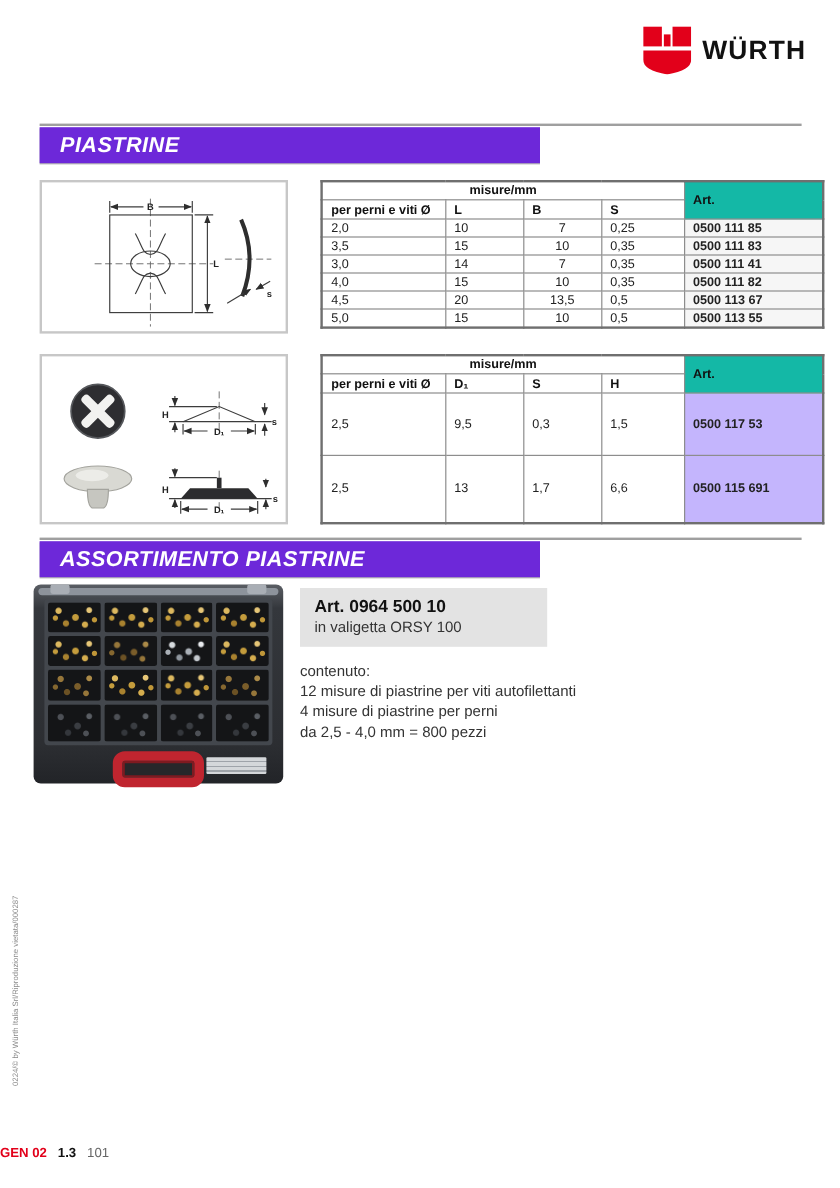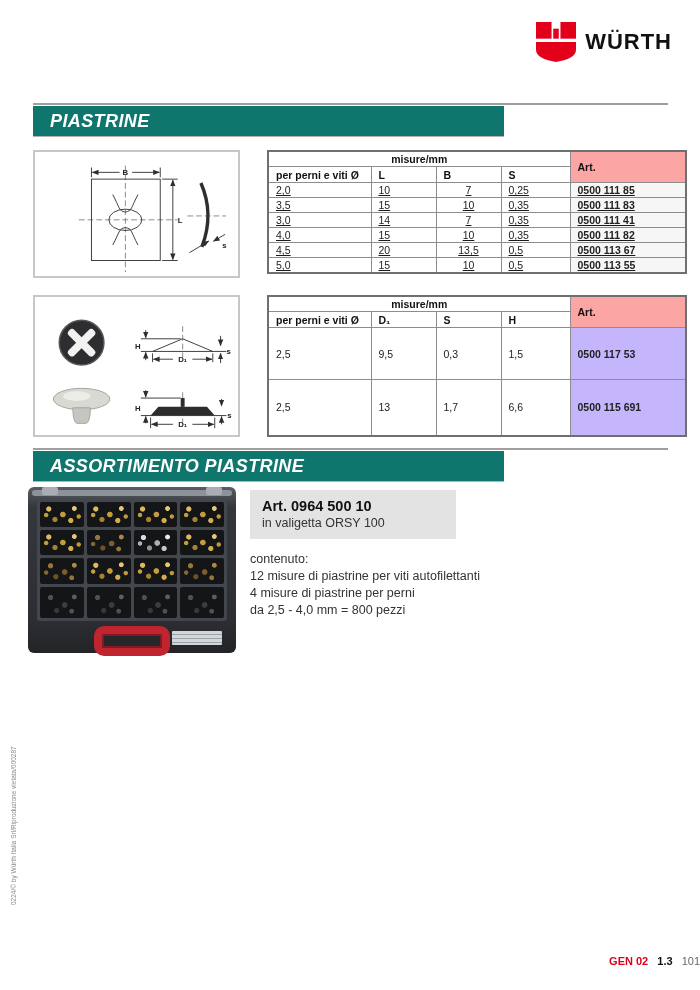--- a/index.html
+++ b/index.html
@@ -7,21 +7,21 @@
   body { font-family:"Liberation Sans", sans-serif; color:#1a1a1a; }
   .page { position:relative; width:700px; height:990px; background:#fff; overflow:hidden; }
 
   
   .logo { position:absolute; top:22px; right:28px; display:flex; align-items:center; gap:9px; }
   .logo-mark { width:40px; height:40px; }
   .logo-text { font-size:22px; font-weight:bold; letter-spacing:1px; color:#111; }
 
   
   .rule { position:absolute; left:33px; width:635px; height:2px; background:#9f9f9f; }
-  .redbar { position:absolute; left:33px; width:471px; height:30px; background:#0f766e;
+  .redbar { position:absolute; left:33px; width:417px; height:30px; background:#6d28d9;
             display:flex; align-items:center; padding-left:17px;
             box-shadow:0 1px 0 #b3b3b3; }
   .redbar .bartitle { color:#fff; font-weight:bold; font-style:italic; font-size:18px; letter-spacing:.4px; }
 
   
   .drawbox { position:absolute; left:33px; border:2px solid #c7c7c7; background:#fff; }
   #drawbox1 { top:150px; width:207px; height:128px; }
   #drawbox2 { top:295px; width:207px; height:142px; }
   .drawbox svg { display:block; width:100%; height:100%; }
 
@@ -29,24 +29,24 @@
   .spec-table { position:absolute; left:250px; width:418px; border-collapse:collapse;
                 font-size:10.5px; table-layout:fixed;margin-left:17px; }
   #table1 { top:150px; }
   #table2 { top:295px; }
   .spec-table td, .spec-table th { border:1px solid #8d8d8d; padding:1px 7px; text-align:left;
                                    vertical-align:middle; color:#222; }
   .spec-table { border:2px solid #6f6f6f; }
   .spec-table th { font-weight:bold; color:#111; }
   .group-hd { text-align:center !important; font-weight:bold; height:15px; }
   .colhd { height:16px; }
-  #table1 tr.datarow { height:15px;text-decoration:underline; }
+  #table1 tr.datarow { height:15px; }
   #table2 tr.datarow-tall1 { height:52px; }
   #table2 tr.datarow-tall2 { height:56px; }
-  .art-hd { background:#fca5a5; }
+  .art-hd { background:#14b8a6; }
   .art-cell { font-weight:bold; color:#111; }
   #table1 .art-cell { background:#f6f6f6; }
   #table2 .art-cell { background:#c4b5fd; }
   .c-center { text-align:center !important; }
 
   
   .artbox { position:absolute; left:250px; top:490px; width:206px; height:49px; background:#e3e3e3;
             padding:8px 12px 0; }
   .artbox .art-line { font-size:14.5px; font-weight:bold; color:#111; }
   .artbox .case-line { font-size:12.5px; color:#333; margin-top:2px; }
@@ -93,21 +93,21 @@
       radial-gradient(circle at 38% 76%, #34373c 0 2.2px, transparent 3px),
       radial-gradient(circle at 72% 78%, #4d5056 0 2px, transparent 2.8px); }
   .handle { position:absolute; left:50%; bottom:-3px; transform:translateX(-50%);
             width:76px; height:30px; border:8px solid #c0252f; border-radius:10px;
             background:#26272a; box-shadow:0 0 0 2px #7e1a20 inset; }
   .case-label { position:absolute; right:14px; bottom:8px; width:50px; height:14px;
                 background:repeating-linear-gradient(#d4d7da 0 3px, #9ea3a9 3px 4px);
                 border-radius:1px; }
 
   
-  .footer { position:absolute; left:0; right:0; top:955px; text-align:right; font-size:11px; }
+  .footer { position:absolute; left:0; right:0; top:955px; text-align:left; font-size:11px; }
   .footer .sect { color:#e2001a; font-weight:bold; }
   .footer .chap { color:#111; font-weight:bold; margin-left:6px; }
   .footer .pageno { color:#666; margin-left:6px; }
   .sidenote { position:absolute; left:10px; top:905px; transform:rotate(-90deg);
               transform-origin:0 0; font-size:6.5px; color:#8a8a8a; white-space:nowrap; width:170px; }
 
   .dline { stroke:#3c3c3c; stroke-width:1; fill:none; }
   .thick { stroke:#2e2e2e; stroke-width:3.5; fill:none; }
   .dash { stroke:#6a6a6a; stroke-width:.8; stroke-dasharray:6 3; fill:none; }
   .dimtxt { font:bold 8px "Liberation Sans",sans-serif; fill:#222; }

